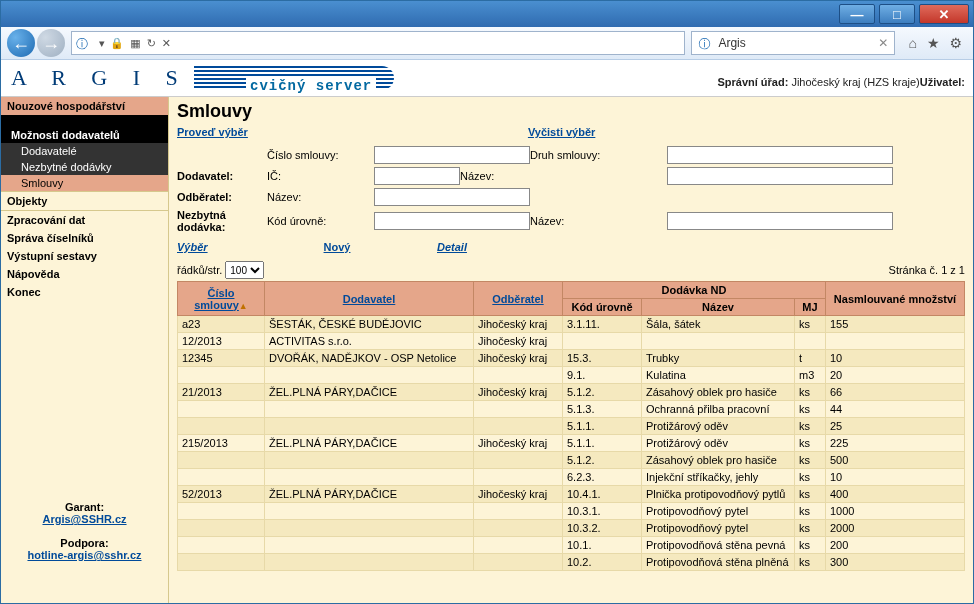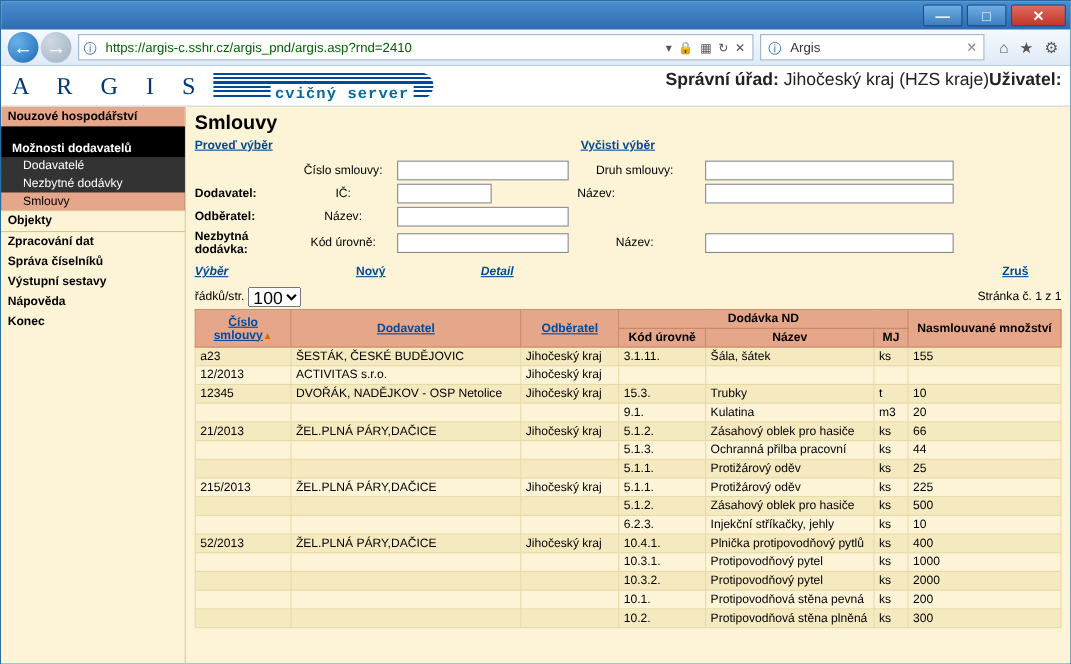--- a/index.html
+++ b/index.html
@@ -20,70 +20,69 @@
   .tab .ie{width:14px;height:14px;margin-right:6px;color:#1d6ab2}
   .tab .x{margin-left:auto;color:#888}
   .tbright{display:flex;align-items:center;color:#555;margin-left:8px}
   .tbright span{margin:0 5px;font-size:14px}
   .content{height:calc(604px - 26px - 32px - 2px);overflow:hidden;background:#fff}
   .banner{height:36px;background:#fff;display:flex;align-items:center;border-bottom:1px solid #ccc;position:relative}
   .logo{font-family:Georgia,serif;font-size:22px;letter-spacing:10px;color:#003b77;padding-left:10px;font-weight:500}
   .stripe{flex:0 0 200px;height:24px;background:repeating-linear-gradient(#004a9a 0 2px,#fff 2px 4px);border-radius:0 16px 16px 0;margin-left:6px;position:relative}
   .cvic{position:absolute;left:245px;bottom:2px;font-family:"Courier New",monospace;font-size:14px;font-weight:bold;color:#0369a1;background:#fff;padding:0 4px;letter-spacing:1px}
   .verze{position:absolute;left:410px;top:2px;background:#f9f1ab;border:1px solid #c9bb63;font-family:"Courier New",monospace;font-size:10px;padding:1px 6px;line-height:12px;color:#003b77}
-  .spravni{position:absolute;right:8px;top:4px;font-size:16px;color:#222}
+  .spravni{position:absolute;right:8px;top:16px;font-size:11px;color:#222}
   .spravni b{font-weight:bold}
   .page{display:flex;height:calc(100% - 36px)}
   .sidebar{width:167px;background:#fdf4d7;border-right:1px solid #d6c88d;font-size:11px}
   .side-hdr{background:#e5a68a;color:#000;font-weight:bold;padding:3px 6px}
   .side-grp{background:#000;color:#fff;font-weight:bold;padding:14px 6px 2px 10px}
   .side-item{padding:2px 6px 2px 20px;color:#000;background:#333;color:#fff}
   .side-item.sel{background:#e5a68a;color:#000;font-weight:normal}
   .side-sub{background:#393939}
   .side-link{padding:3px 6px;font-weight:bold;color:#000}
   .side-sep{border-top:1px solid #d6c88d}
   .support{margin-top:200px;text-align:center;color:#000;font-weight:bold;font-size:11px}
   .support a{color:#004a9a;text-decoration:underline;display:block}
   .main{flex:1;background:#fdf4d7;padding:4px 8px 0 8px;overflow:auto}
   h2{margin:0 0 4px 0;font-size:18px;font-weight:bold;color:#000}
   .toplinks{display:flex;gap:280px;margin-bottom:8px}
   .toplinks a{color:#004a9a;text-decoration:underline;font-weight:bold}
   .form-row{display:flex;align-items:center;margin-bottom:3px}
   .lbl{width:90px;text-align:left;font-weight:bold;color:#000}
-  .sublbl{width:90px;text-align:center;color:#000;padding-right:4px}
+  .sublbl{width:90px;text-align:left;color:#000;padding-right:17px}
   .inp{height:16px;border:1px solid #888;background:#fff;font-size:11px;padding:0 2px}
   .actions{display:flex;margin:8px 0 4px 0}
   .actions a{color:#004a9a;font-weight:bold;text-decoration:underline}
   .actions .it{font-style:italic}
   .pager{display:flex;align-items:center;margin:8px 0 2px 0}
   .pager .info{margin-left:auto;font-size:11px}
   table.data{width:100%;border-collapse:collapse;font-size:11px;margin-top:2px}
   table.data th{background:#e5a68a;border:1px solid #c38764;padding:2px 4px;font-weight:bold;color:#000;text-align:center}
   table.data th a{color:#004a9a;text-decoration:underline}
   table.data td{border:1px solid #e7d9a8;padding:2px 4px;vertical-align:top}
   table.data tr.odd td{background:#fdf4d7}
   table.data tr.even td{background:#f5e9bf}
   .sort{color:#c07000;font-size:9px}
-  select{font-size:16px;height:18px}
+  select{font-size:10px;height:18px}
 </style>
 </head>
 <body>
 
 <div class="window">
   <div class="titlebar">
     <div class="winbtn min">―</div>
     <div class="winbtn max">□</div>
     <div class="winbtn close">✕</div>
   </div>
   <div class="navbar">
     <div class="navbtn">←</div>
     <div class="navbtn fwd">→</div>
     <div class="addr">
       <span class="ie">ⓘ</span>
-      <span class="txt">https://argis-c.sshr.cz/argis_pnd/argis.asp?rnd=2410</span>
       <span class="icon">▾</span>
       <span class="icon">🔒</span>
       <span class="icon">▦</span>
       <span class="icon">↻</span>
       <span class="icon">✕</span>
     </div>
     <div class="tab">
       <span class="ie">ⓘ</span>
       <span>Argis</span>
       <span class="x">✕</span>
@@ -114,20 +113,26 @@
           <div class="side-item">Dodavatelé</div>
           <div class="side-item">Nezbytné dodávky</div>
           <div class="side-item sel">Smlouvy</div>
         </div>
         <div class="side-link side-sep">Objekty</div>
         <div class="side-link side-sep">Zpracování dat</div>
         <div class="side-link">Správa číselníků</div>
         <div class="side-link">Výstupní sestavy</div>
         <div class="side-link">Nápověda</div>
         <div class="side-link">Konec</div>
+        <div class="support">
+          <span>Garant:</span>
+          <a>Argis@SSHR.cz</a><br>
+          <span>Podpora:</span>
+          <a>hotline-argis@sshr.cz</a>
+        </div>
       </div>
 
       <div class="main">
         <h2>Smlouvy</h2>
         <div class="toplinks">
           <a>Proveď výběr</a>
           <a>Vyčisti výběr</a>
         </div>
 
         <div class="form-row">
@@ -154,21 +159,20 @@
           <span class="sublbl">Kód úrovně:</span>
           <input class="inp" style="width: 150px;">
           <span class="sublbl" style="width:120px">Název:</span>
           <input class="inp" style="width: 220px;">
         </div>
 
         <div class="actions">
           <a class="it" style="flex:0 0 60px">Výběr</a>
           <a style="flex:0 0 200px;text-align:center">Nový</a>
           <a class="it" style="flex:0 0 200px;">Detail</a>
-          <a style="flex:1;text-align:right;padding-right:30px">Zruš</a>
         </div>
 
         <div class="pager">
           <span>řádků/str.</span>&nbsp;
           <select><option>100</option></select>
           <span class="info">Stránka č. 1 z 1</span>
         </div>
 
         <table class="data">
           <thead>

